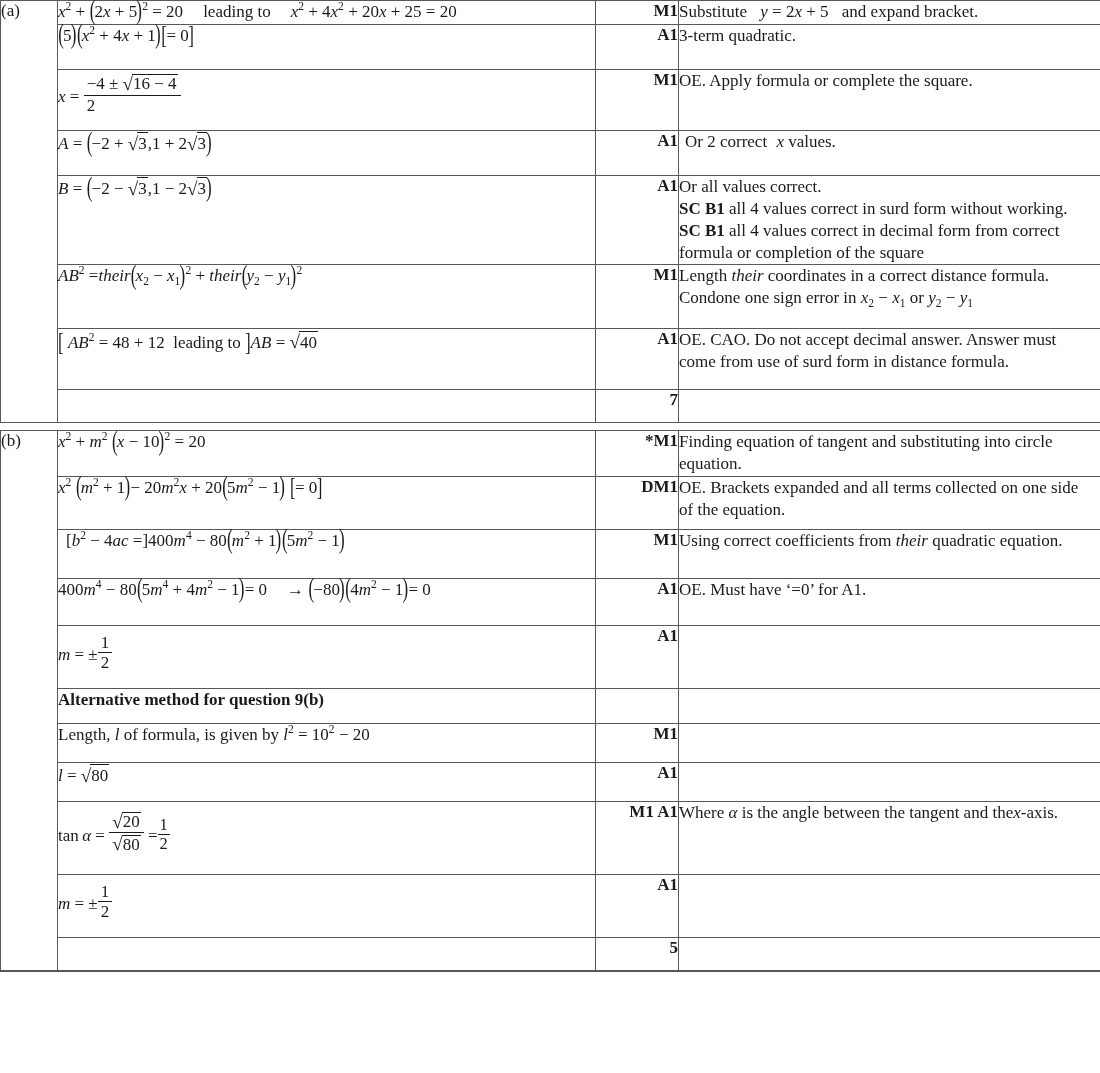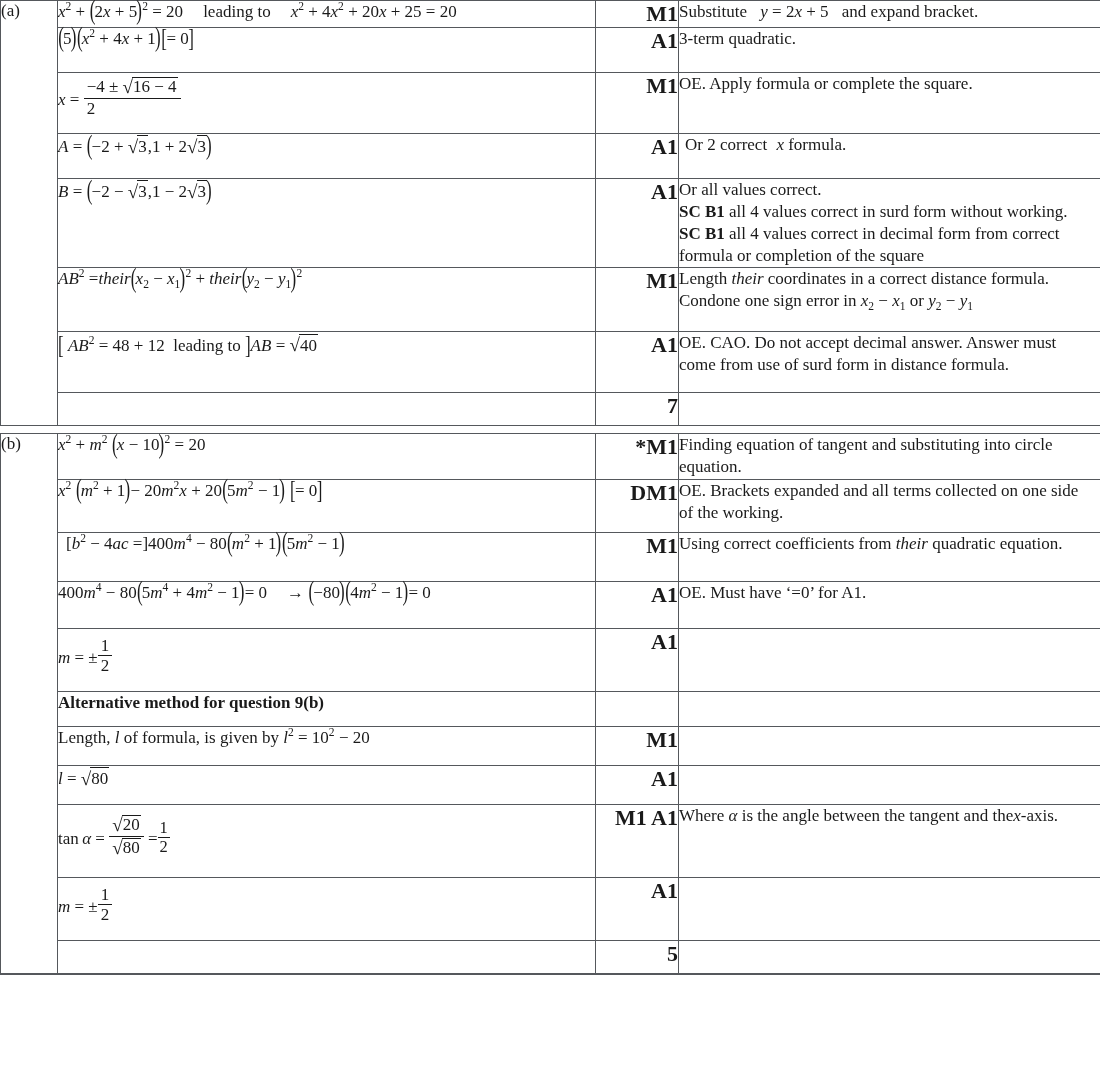--- a/index.html
+++ b/index.html
@@ -54,21 +54,21 @@
 
   td.work {
     padding: 7px 0 7px 10px;
     font-size: 17px;
     line-height: 1.35;
   }
   td.mark {
     text-align: right;
     padding: 7px 10px 7px 4px;
     font-weight: bold;
-    font-size: 22px;
+    font-size: 17px;
     white-space: nowrap;
   }
   td.comm {
     padding: 7px 8px 7px 8px;
     font-size: 17px;
     line-height: 1.3;
   }
 
   
   tr.sep td {
@@ -218,21 +218,21 @@
   </tr>
 
   <tr>
     <td class="work" style="height:44px;">
       <span class="m"><i class="v">A</i> = <span class="paren"><span>−2 + <span class="sqrt"><span class="rad">√</span><span class="rcont">3</span></span>,1 + 2<span class="sqrt"><span class="rad">√</span><span class="rcont">3</span></span></span></span></span>
     </td>
     <td class="mark">A1</td>
     <td class="comm">
       <span style="padding-left:6px;">Or 2 correct</span>
       <span class="sp" style="width:5px;"></span><span class="m"><i class="v">x</i></span>
-      <span>formula.</span>
+      <span>values.</span>
     </td>
   </tr>
 
   <tr>
     <td class="work" style="height:88px;margin-top:16px;">
       <span class="m"><i class="v">B</i> = <span class="paren"><span>−2 − <span class="sqrt"><span class="rad">√</span><span class="rcont">3</span></span>,1 − 2<span class="sqrt"><span class="rad">√</span><span class="rcont">3</span></span></span></span></span>
     </td>
     <td class="mark">A1</td>
     <td class="comm">
       <div>Or all values correct.</div>
@@ -289,21 +289,21 @@
     </td>
   </tr>
 
   <tr>
     <td class="work" style="height:52px;">
       <span class="m"><i class="v">x</i><sup class="e">2</sup> <span class="paren"><span><i class="v">m</i><sup class="e">2</sup> + 1</span></span>− 20<i class="v">m</i><sup class="e">2</sup><i class="v">x</i> + 20<span class="paren"><span>5<i class="v">m</i><sup class="e">2</sup> − 1</span></span>&nbsp;<span class="brk"><span>= 0</span></span></span>
     </td>
     <td class="mark">DM1</td>
     <td class="comm">
       <div>OE. Brackets expanded and all terms collected on one side</div>
-      <div>of the working.</div>
+      <div>of the equation.</div>
     </td>
   </tr>
 
   <tr>
     <td class="work" style="height:48px;">
       <span class="m" style="padding-left:8px;">[<i class="v">b</i><sup class="e">2</sup> − 4<i class="v">ac</i> =]400<i class="v">m</i><sup class="e">4</sup> − 80<span class="paren"><span><i class="v">m</i><sup class="e">2</sup> + 1</span></span><span class="paren"><span>5<i class="v">m</i><sup class="e">2</sup> − 1</span></span></span>
     </td>
     <td class="mark">M1</td>
     <td class="comm">
       <span>Using correct coefficients from</span> <span class="it">their</span> <span>quadratic equation.</span>

